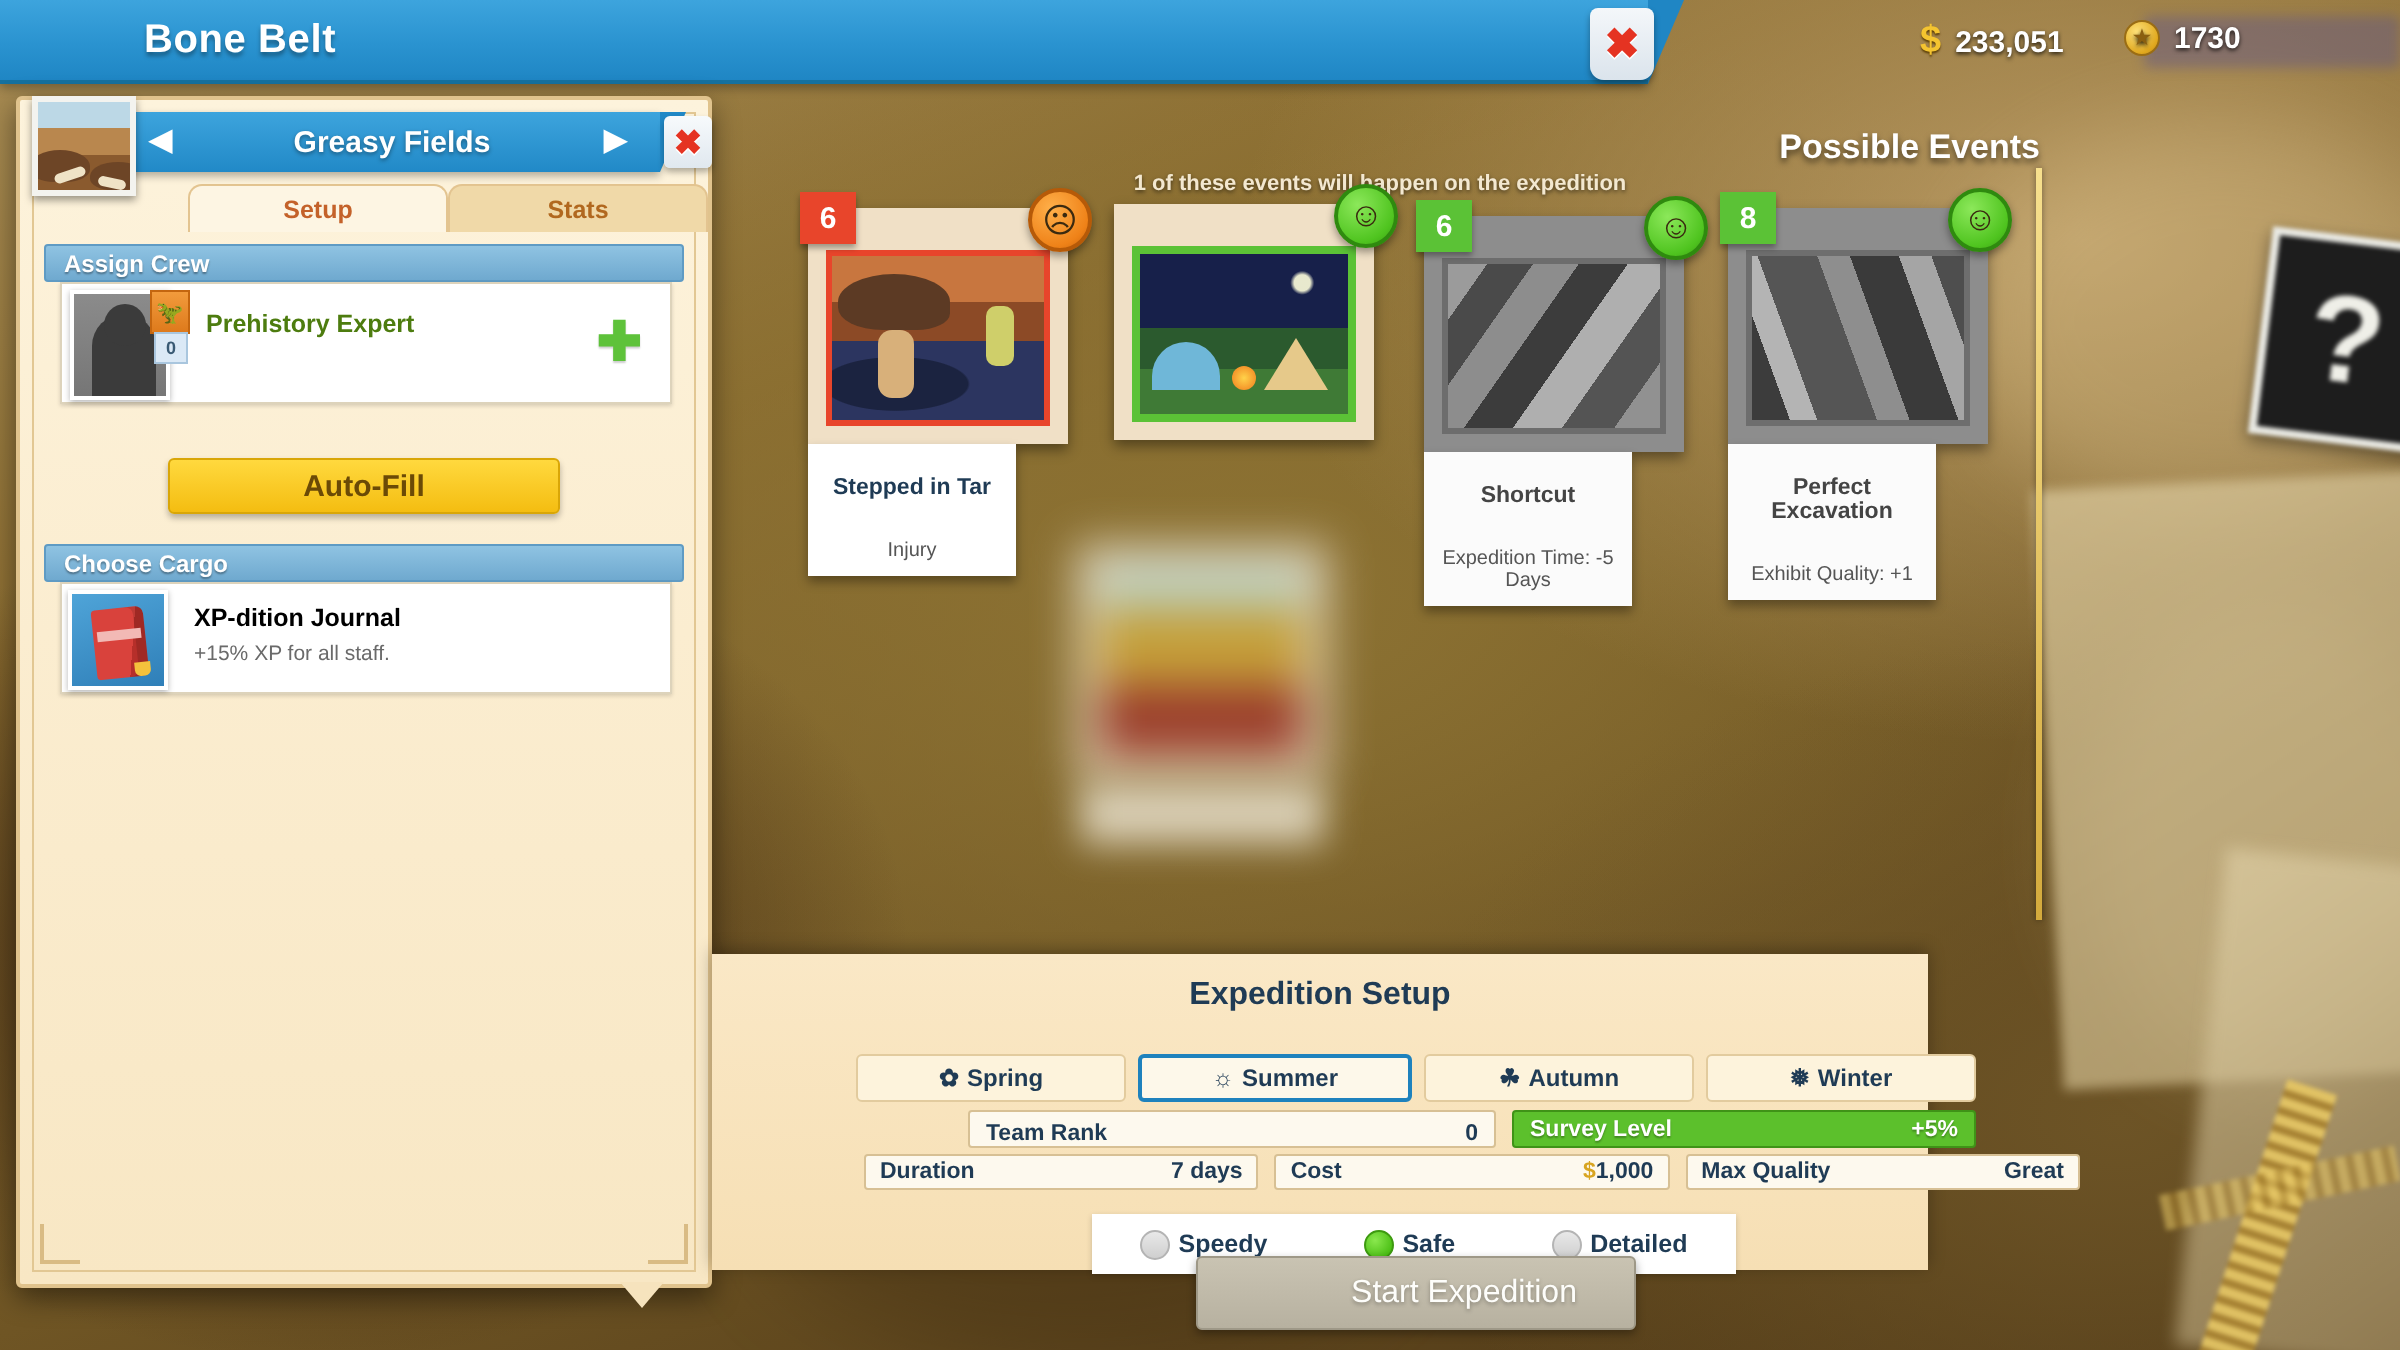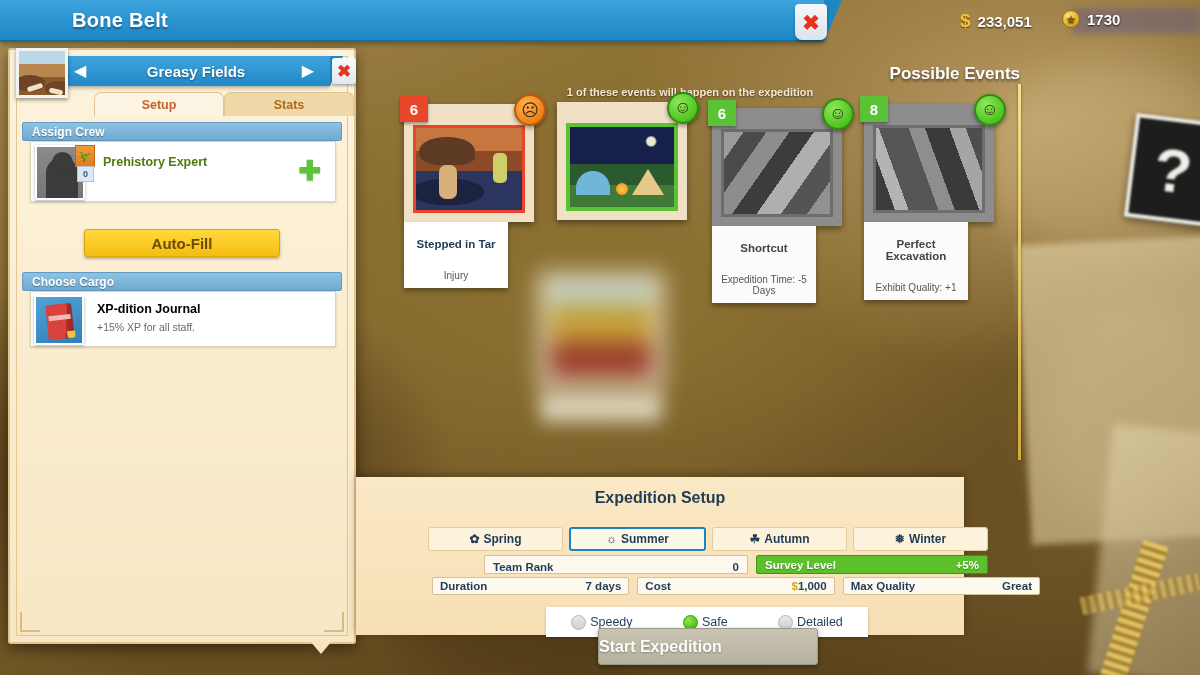--- a/index.html
+++ b/index.html
@@ -406,35 +406,36 @@
     font-size:11.5px; font-weight:bold; color:#1f3b55;
   }
   .stat-val{ font-weight:bold; }
   .stat-val .gold{ color:#d8a521; }
 
   #speeds{
     position:absolute; left:190px; top:130px; width:322px; height:30px;
     background:#fff; display:flex; align-items:center; justify-content:space-around;
     box-shadow:0 1px 3px rgba(0,0,0,.18);
   }
-  .speed{ display:flex; align-items:center; gap:4px; font-size:12.5px; font-weight:normal; color:#1f3b55; }
+  .speed{ display:flex; align-items:center; gap:4px; font-size:12.5px; font-weight:bold; color:#1f3b55; }
   .radio{
     width:15px;height:15px;border-radius:50%;
     background:linear-gradient(180deg,#e8e8e8,#cfcfcf); border:1px solid #b4b4b4;
   }
   .radio.on{ background:radial-gradient(circle at 35% 32%, #8ae84e, #4bbf15 75%); border:1px solid #3d9a10; }
 
   #start-btn{
     position:absolute; left:598px; top:628px; width:220px; height:37px;
     background: linear-gradient(180deg,#c9c3b2,#b7b1a0);
     border:1px solid #9e9887; border-radius:3px;
-    display:flex; align-items:center; justify-content:flex-start;
-    font-size:16px; font-weight:bold; color:#fdfdfa;
+    display:flex; align-items:center; justify-content:center;
+    font-size:16px; font-weight:normal; color:#fdfdfa;
     text-shadow:0 1px 2px rgba(0,0,0,.3);
     box-shadow:0 2px 5px rgba(0,0,0,.35);
+    padding-left:48px;
   }
 </style>
 </head>
 <body>
 
 <div id="bg">
   <div class="blotch" style="left:60px;top:420px;width:260px;height:180px;background:#2b1a0a;"></div>
   <div class="blotch" style="left:980px;top:60px;width:260px;height:200px;background:#d9c08a;opacity:.35;"></div>
   <div class="blotch" style="left:380px;top:520px;width:320px;height:160px;background:#3a2810;opacity:.35;"></div>
   <div class="blotch" style="left:1040px;top:300px;width:200px;height:240px;background:#cdb683;opacity:.4;"></div>

